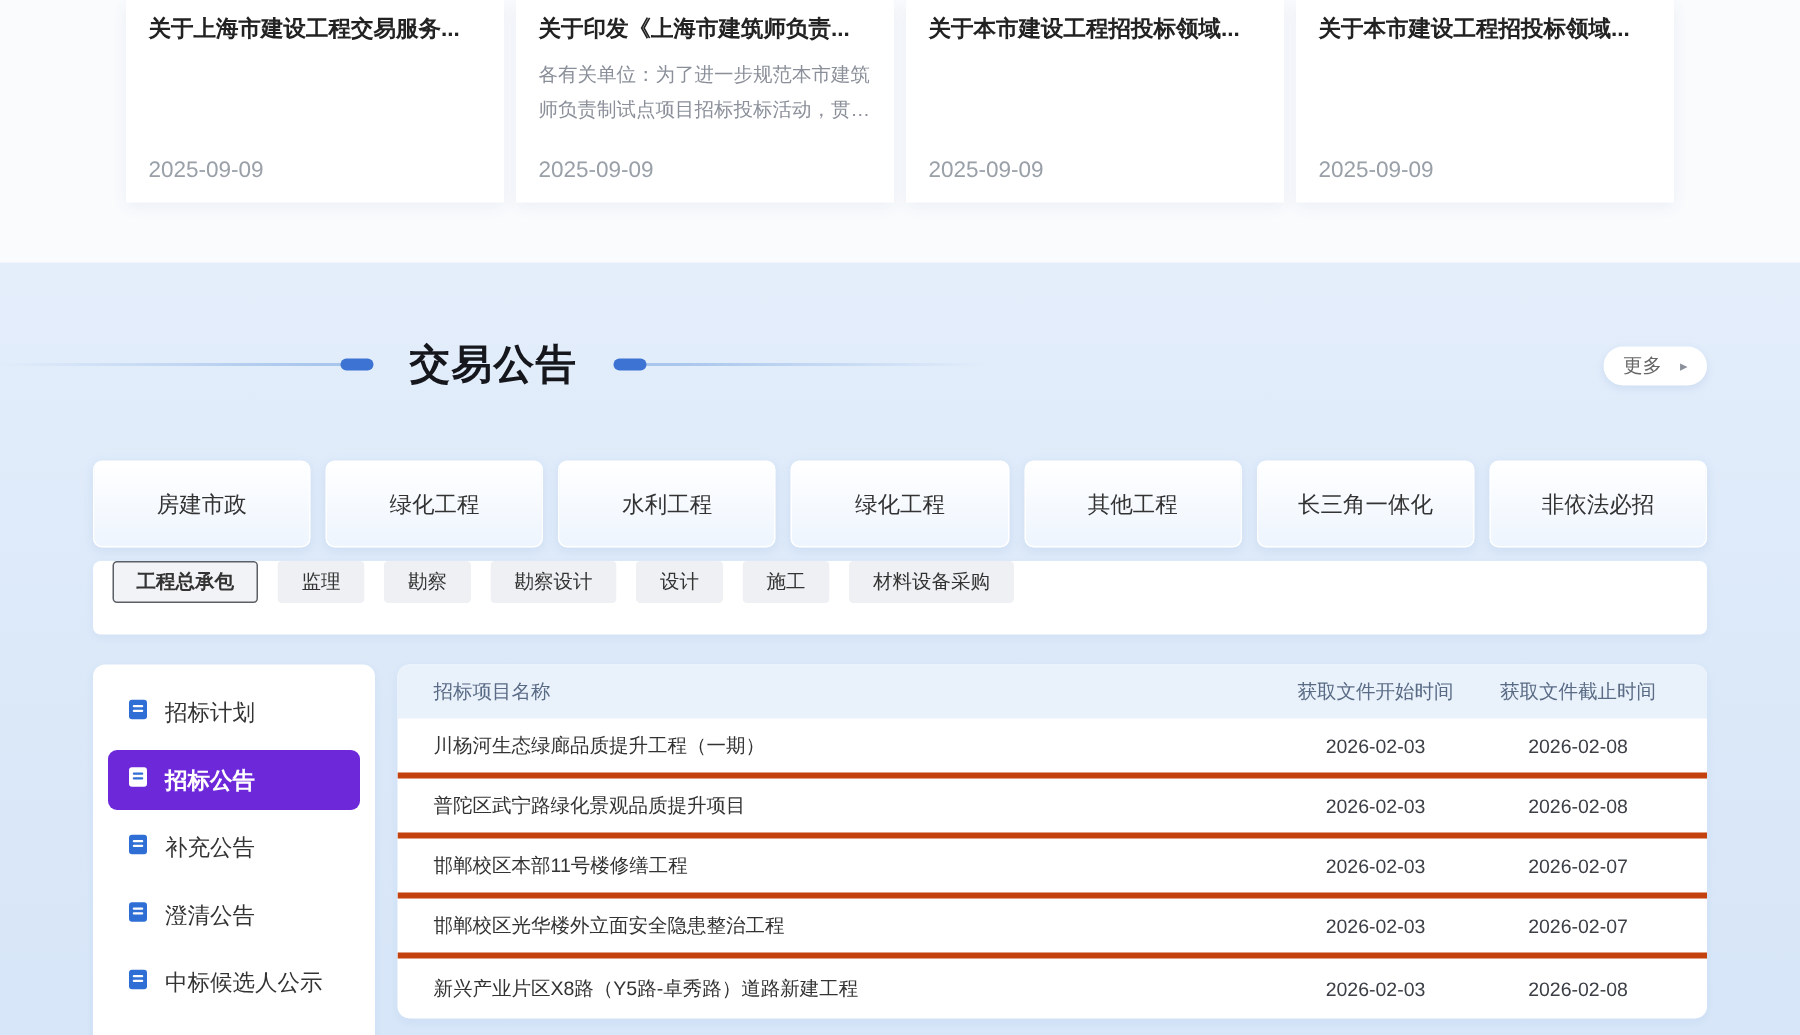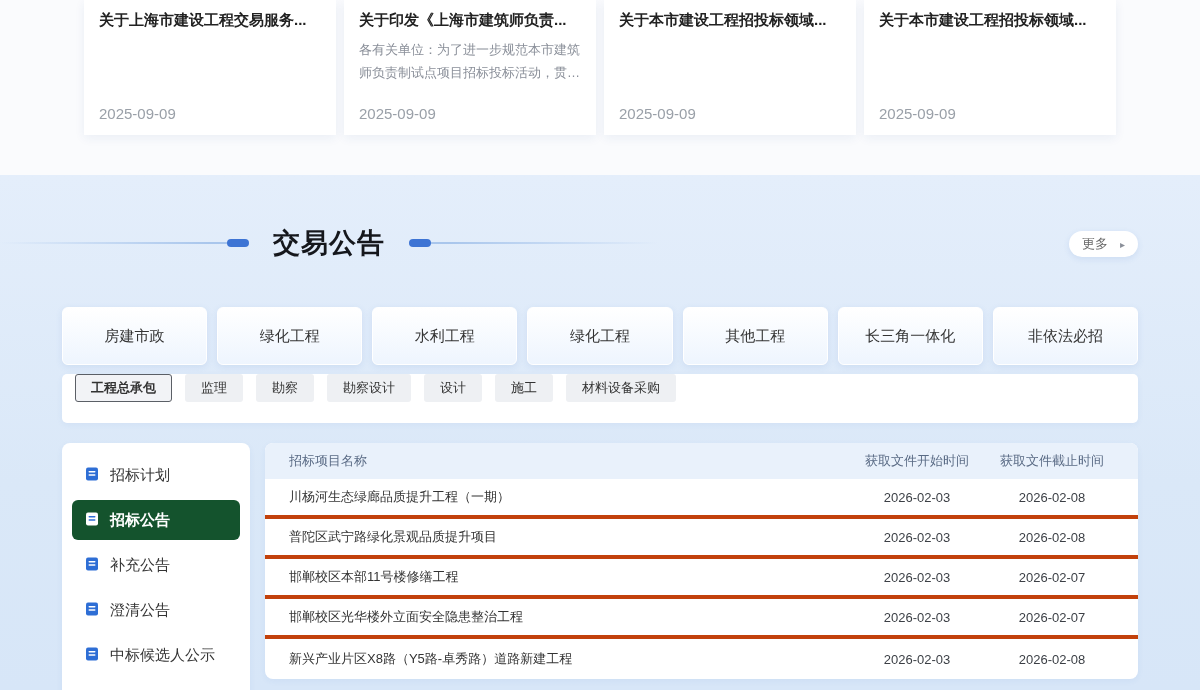--- a/index.html
+++ b/index.html
@@ -51,21 +51,21 @@
   .subtab.active { background:#f2f3f6; border-color:#5b5f66; font-weight:700; }
 
   
   .main { display:flex; gap:15px; margin:20px 62px 0; align-items:flex-start; }
 
   .sidebar { width:188px; background:#fff; border-radius:8px; padding:12px 10px 20px; min-height:300px;
              box-shadow:0 2px 6px rgba(59,110,189,.06); }
   .menu-item { display:flex; align-items:center; gap:10px; height:40px; padding:0 12px; margin-bottom:5px;
                border-radius:6px; font-size:15px; color:#333; cursor:pointer; --icon-line:#fff; }
   .menu-item svg { color:#2e6ed5; flex:none; }
-  .menu-item.active { background:#14532d; color:#fff; font-weight:600;text-align:center; --icon-line:#2e6ed5; }
+  .menu-item.active { background:#6d28d9; color:#fff; font-weight:600;text-align:center; --icon-line:#2e6ed5; }
   .menu-item.active svg { color:#fff; }
 
   .table-card { flex:1; background:#fff; border-radius:8px; overflow:hidden;
                 box-shadow:0 2px 6px rgba(59,110,189,.06); }
   .t-header { display:grid; grid-template-columns:1fr 130px 140px; height:36px; align-items:center;
               background:#e9f1fb; padding:0 16px 0 24px; font-size:13px; color:#5a6b85; }
   .t-header .hcell-date { text-align:center; }
   .t-row { display:grid; grid-template-columns:1fr 130px 140px; height:40px; align-items:center;
            padding:0 16px 0 24px; border-bottom:4px solid #c2410c; font-size:13px; color:#333; cursor:pointer; }
   .t-row:last-child { border-bottom:none; }

